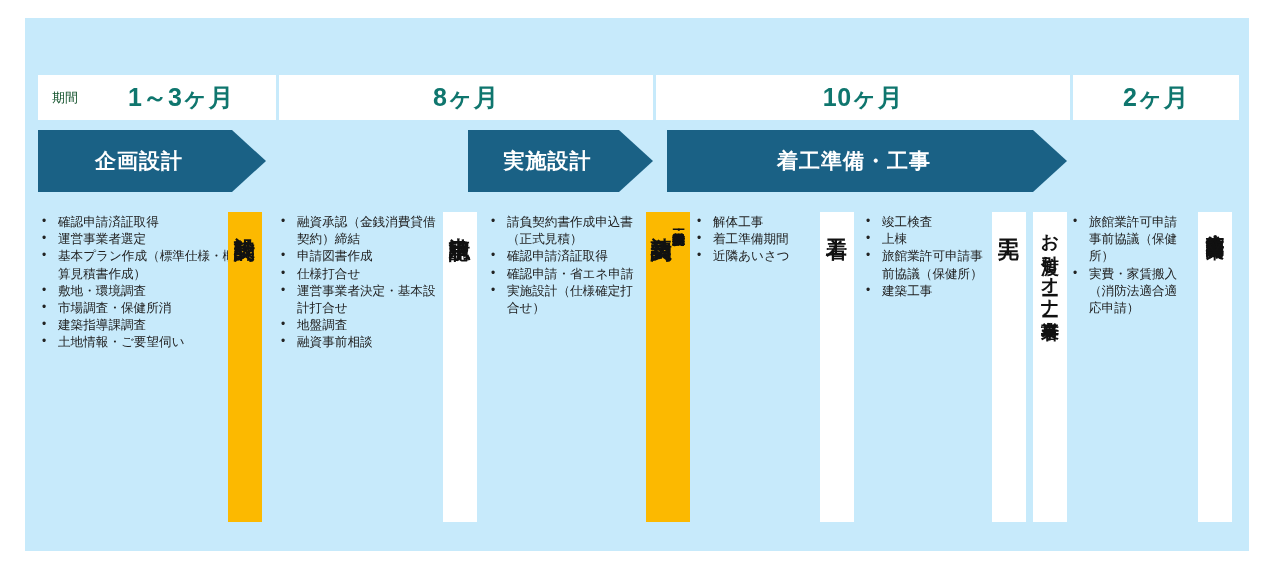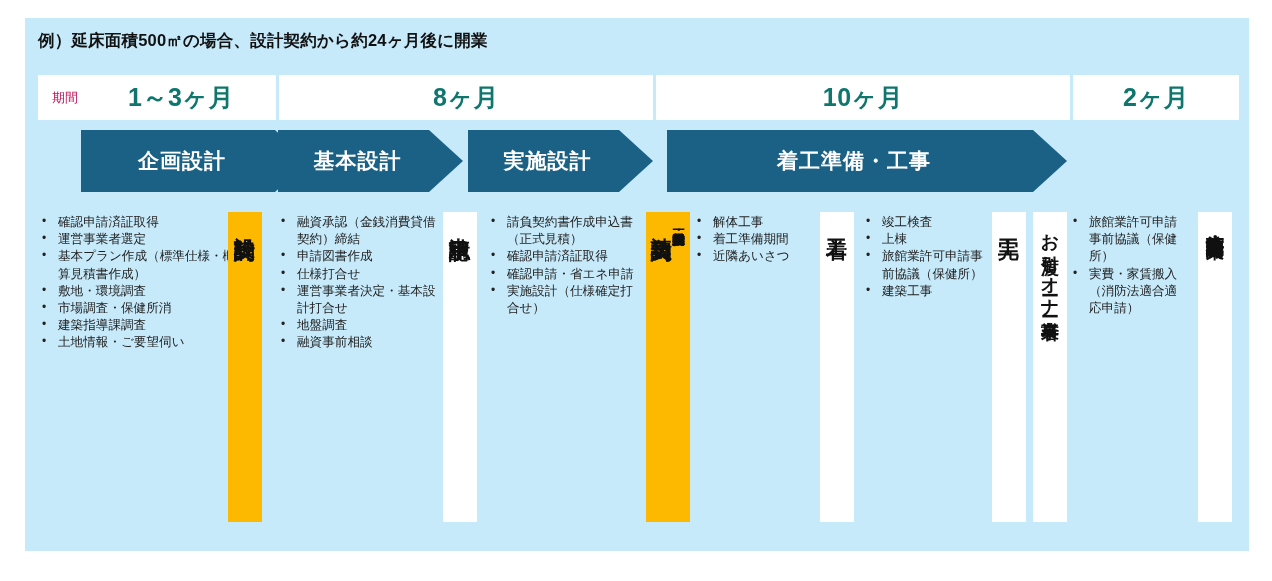--- a/index.html
+++ b/index.html
@@ -31,21 +31,21 @@
   
   .period-row { position: absolute; left: 0; top: 57px; height: 45px; width: 100%; }
   .period-cell {
     position: absolute; top: 0; height: 45px;
     background: #ffffff;
     display: flex; align-items: center; justify-content: center;
   }
   .period-cell .plabel {
     position: absolute; left: 14px; top: 50%;
     transform: translateY(-50%);
-    font-size: 13px; color: #be185d; font-weight: normal;
+    font-size: 13px; color: #14532d; font-weight: normal;
   }
   .period-cell .pvalue {
     font-size: 25px; font-weight: bold; color: #0f766e;
     letter-spacing: .5px;
   }
 
   
   .arrow-row { position: absolute; left: 0; top: 112px; height: 62px; width: 100%; }
   .arrow {
     position: absolute; top: 0; height: 62px;
@@ -111,44 +111,40 @@
     font-size: 18px;
     letter-spacing: .5px;
   }
 </style>
 </head>
 <body>
 
 <div id="root">
   <div class="panel">
 
-    <div class="title">例）延床面積500㎡の場合、設計契約から約24ヶ月後に開業</div>
 
     <div class="period-row">
       <div class="period-cell" style="left:13px; width:238px;">
         <span class="plabel">期間</span>
         <span class="pvalue" style="margin-left:48px;">1～3ヶ月</span>
       </div>
       <div class="period-cell" style="left:254px; width:374px;">
         <span class="pvalue">8ヶ月</span>
       </div>
       <div class="period-cell" style="left:631px; width:414px;">
         <span class="pvalue">10ヶ月</span>
       </div>
       <div class="period-cell" style="left:1048px; width:166px;">
         <span class="pvalue">2ヶ月</span>
       </div>
     </div>
 
     <div class="arrow-row">
-      <div class="arrow" style="left:13px; width:228px;margin-left:43px;">
+      <div class="arrow" style="left:13px; width:228px;">
         <span class="alabel">企画設計</span>
-      </div>
-      <div class="arrow" style="left:253px; width:185px;">
-        <span class="alabel">基本設計</span>
       </div>
       <div class="arrow" style="left:443px; width:185px;">
         <span class="alabel">実施設計</span>
       </div>
       <div class="arrow" style="left:642px; width:400px;">
         <span class="alabel">着工準備・工事</span>
       </div>
     </div>
 
     <ul class="bullets" style="left:16px; top:196px; width:195px;">

